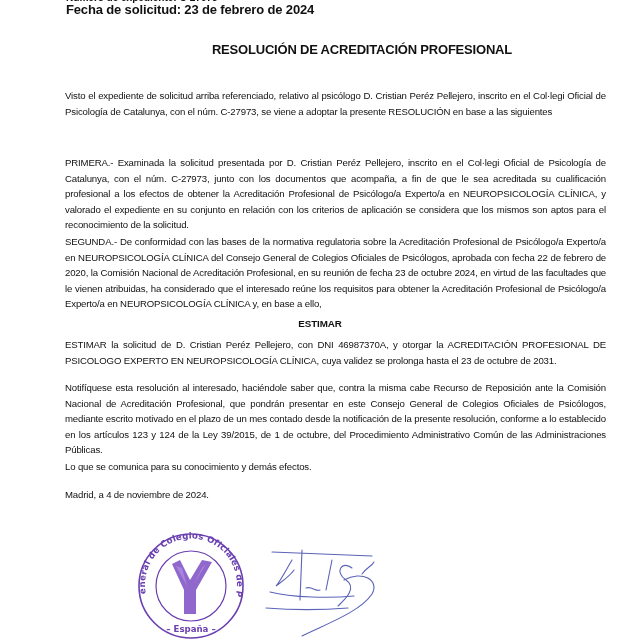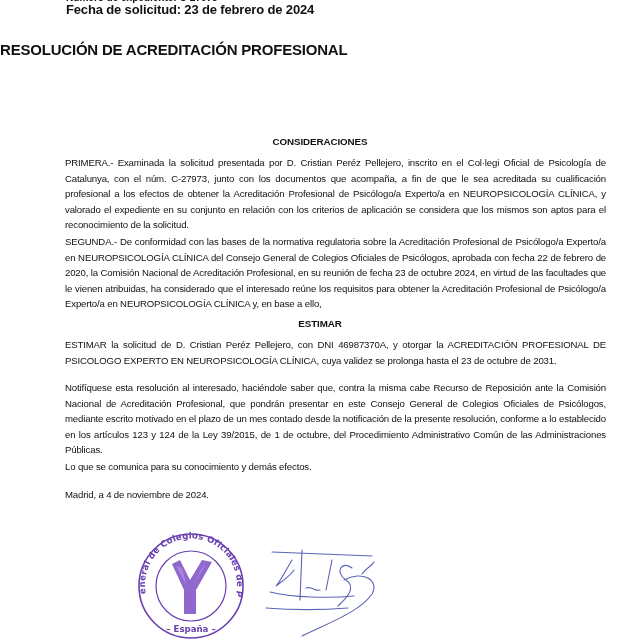--- a/index.html
+++ b/index.html
@@ -37,22 +37,22 @@
       top: 2px;
       font-size: 13px;
       font-weight: bold;
       letter-spacing: -0.15px;
       white-space: nowrap;
     }
     .title {
       position: absolute;
       left: 0;
       width: 512px;
-      text-align: left;
-      font-size: 15px;
+      text-align: right;
+      font-size: 13px;
       font-weight: bold;
       letter-spacing: -0.2px;
       line-height: 14px;
     }
     .title.l1 { top: 43px; }
     .title.l2 { top: 57px; }
     .para {
       position: absolute;
       left: 65px;
       width: 541px;
@@ -88,22 +88,22 @@
 </head>
 <body>
 
 <div class="page">
 
   <div class="cut-line">Número de expediente: C-27973</div>
   <div class="fecha">Fecha de solicitud: 23 de febrero de 2024</div>
 
   <div class="title l1">RESOLUCIÓN DE ACREDITACIÓN PROFESIONAL</div>
 
+  <p class="para" style="top:88px;margin:0;">Visto el expediente de solicitud arriba referenciado, relativo al psicólogo D. Cristian Peréz Pellejero, inscrito en el Col·legi Oficial de Psicología de Catalunya, con el núm. C-27973, se viene a adoptar la presente RESOLUCIÓN en base a las siguientes</p>
 
-  <div class="section-heading" style="top:136px;">CONSIDERACIONES</div>
 
   <p class="para" style="top:155px;margin:0;">PRIMERA.- Examinada la solicitud presentada por D. Cristian Peréz Pellejero, inscrito en el Col·legi Oficial de Psicología de Catalunya, con el núm. C-27973, junto con los documentos que acompaña, a fin de que le sea acreditada su cualificación profesional a los efectos de obtener la Acreditación Profesional de Psicólogo/a Experto/a en NEUROPSICOLOGÍA CLÍNICA, y valorado el expediente en su conjunto en relación con los criterios de aplicación se considera que los mismos son aptos para el reconocimiento de la solicitud.</p>
 
   <p class="para" style="top:234px;margin:0;">SEGUNDA.- De conformidad con las bases de la normativa regulatoria sobre la Acreditación Profesional de Psicólogo/a Experto/a en NEUROPSICOLOGÍA CLÍNICA del Consejo General de Colegios Oficiales de Psicólogos, aprobada con fecha 22 de febrero de 2020, la Comisión Nacional de Acreditación Profesional, en su reunión de fecha 23 de octubre 2024, en virtud de las facultades que le vienen atribuidas, ha considerado que el interesado reúne los requisitos para obtener la Acreditación Profesional de Psicólogo/a Experto/a en NEUROPSICOLOGÍA CLÍNICA y, en base a ello,</p>
 
   <div class="section-heading" style="top:318px;">ESTIMAR</div>
 
   <p class="para" style="top:337px;margin:0;">ESTIMAR la solicitud de D. Cristian Peréz Pellejero, con DNI 46987370A, y otorgar la ACREDITACIÓN PROFESIONAL DE PSICOLOGO EXPERTO EN NEUROPSICOLOGÍA CLÍNICA, cuya validez se prolonga hasta el 23 de octubre de 2031.</p>
 
   <p class="para" style="top:380px;margin:0;">Notifíquese esta resolución al interesado, haciéndole saber que, contra la misma cabe Recurso de Reposición ante la Comisión Nacional de Acreditación Profesional, que pondrán presentar en este Consejo General de Colegios Oficiales de Psicólogos, mediante escrito motivado en el plazo de un mes contado desde la notificación de la presente resolución, conforme a lo establecido en los artículos 123 y 124 de la Ley 39/2015, de 1 de octubre, del Procedimiento Administrativo Común de las Administraciones Públicas.</p>

